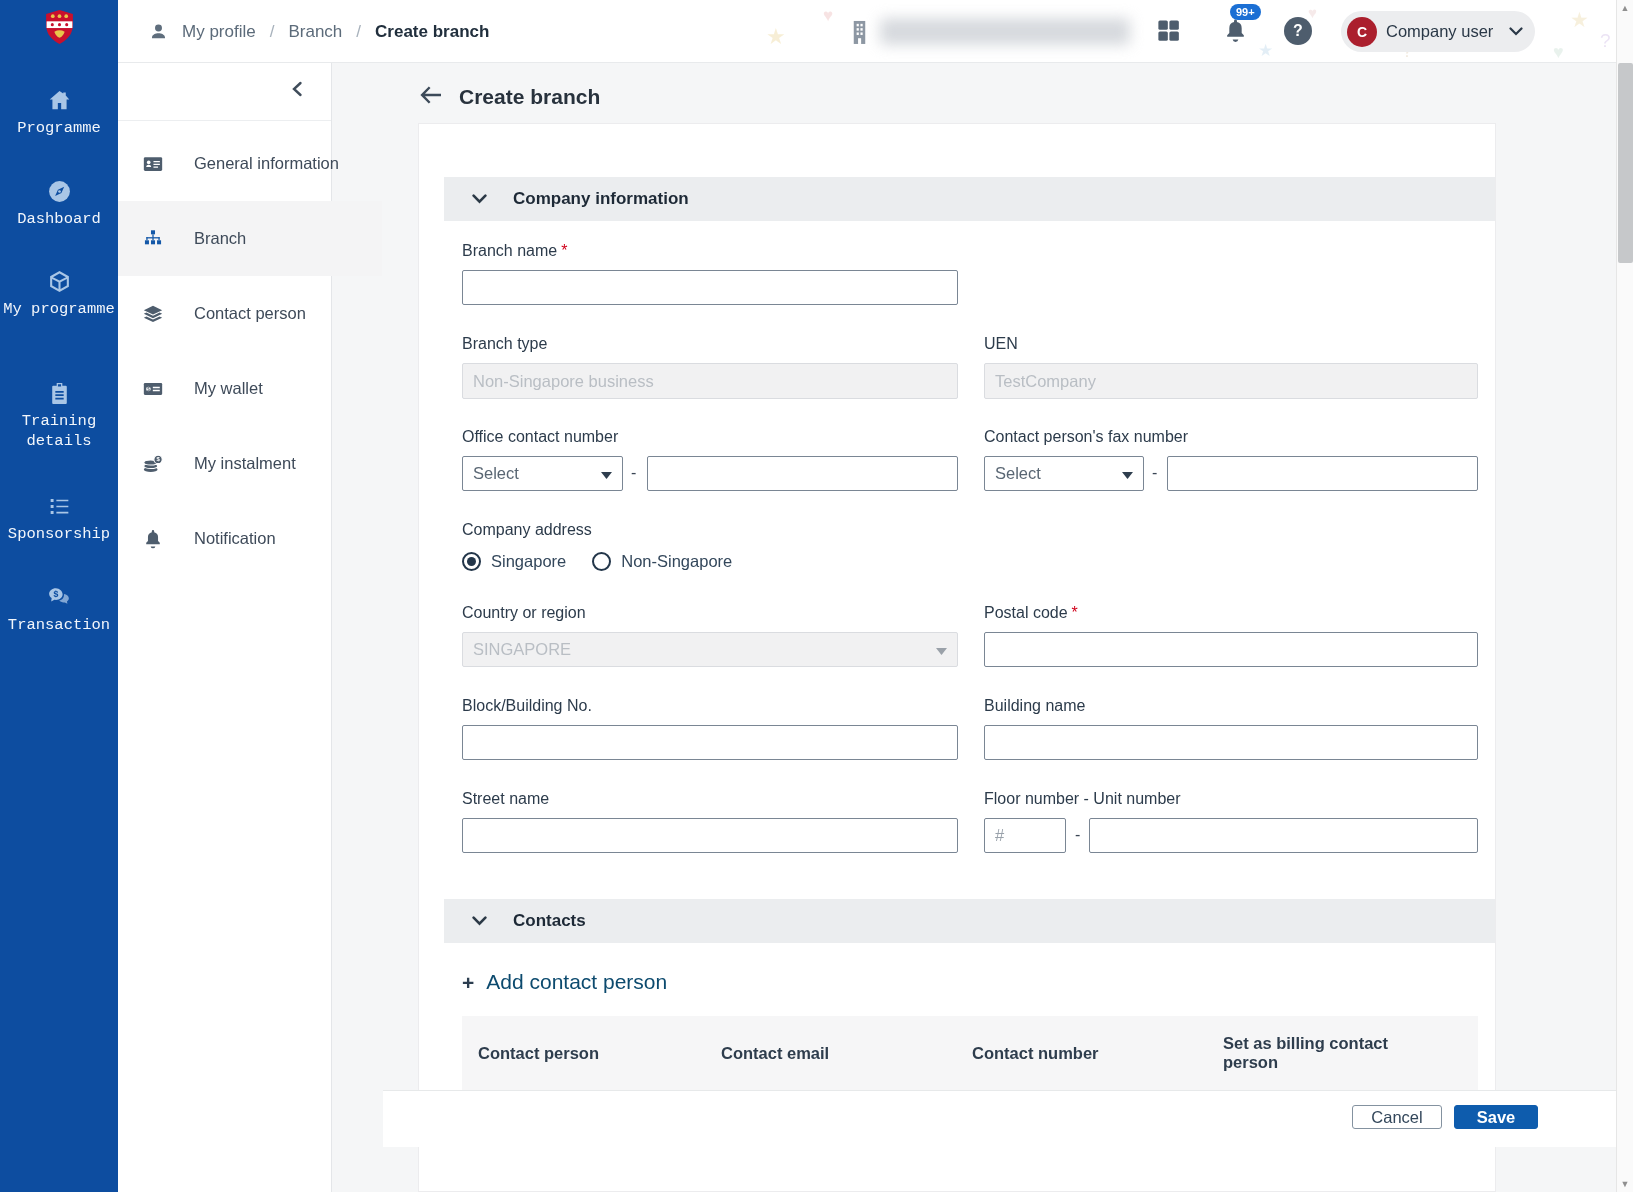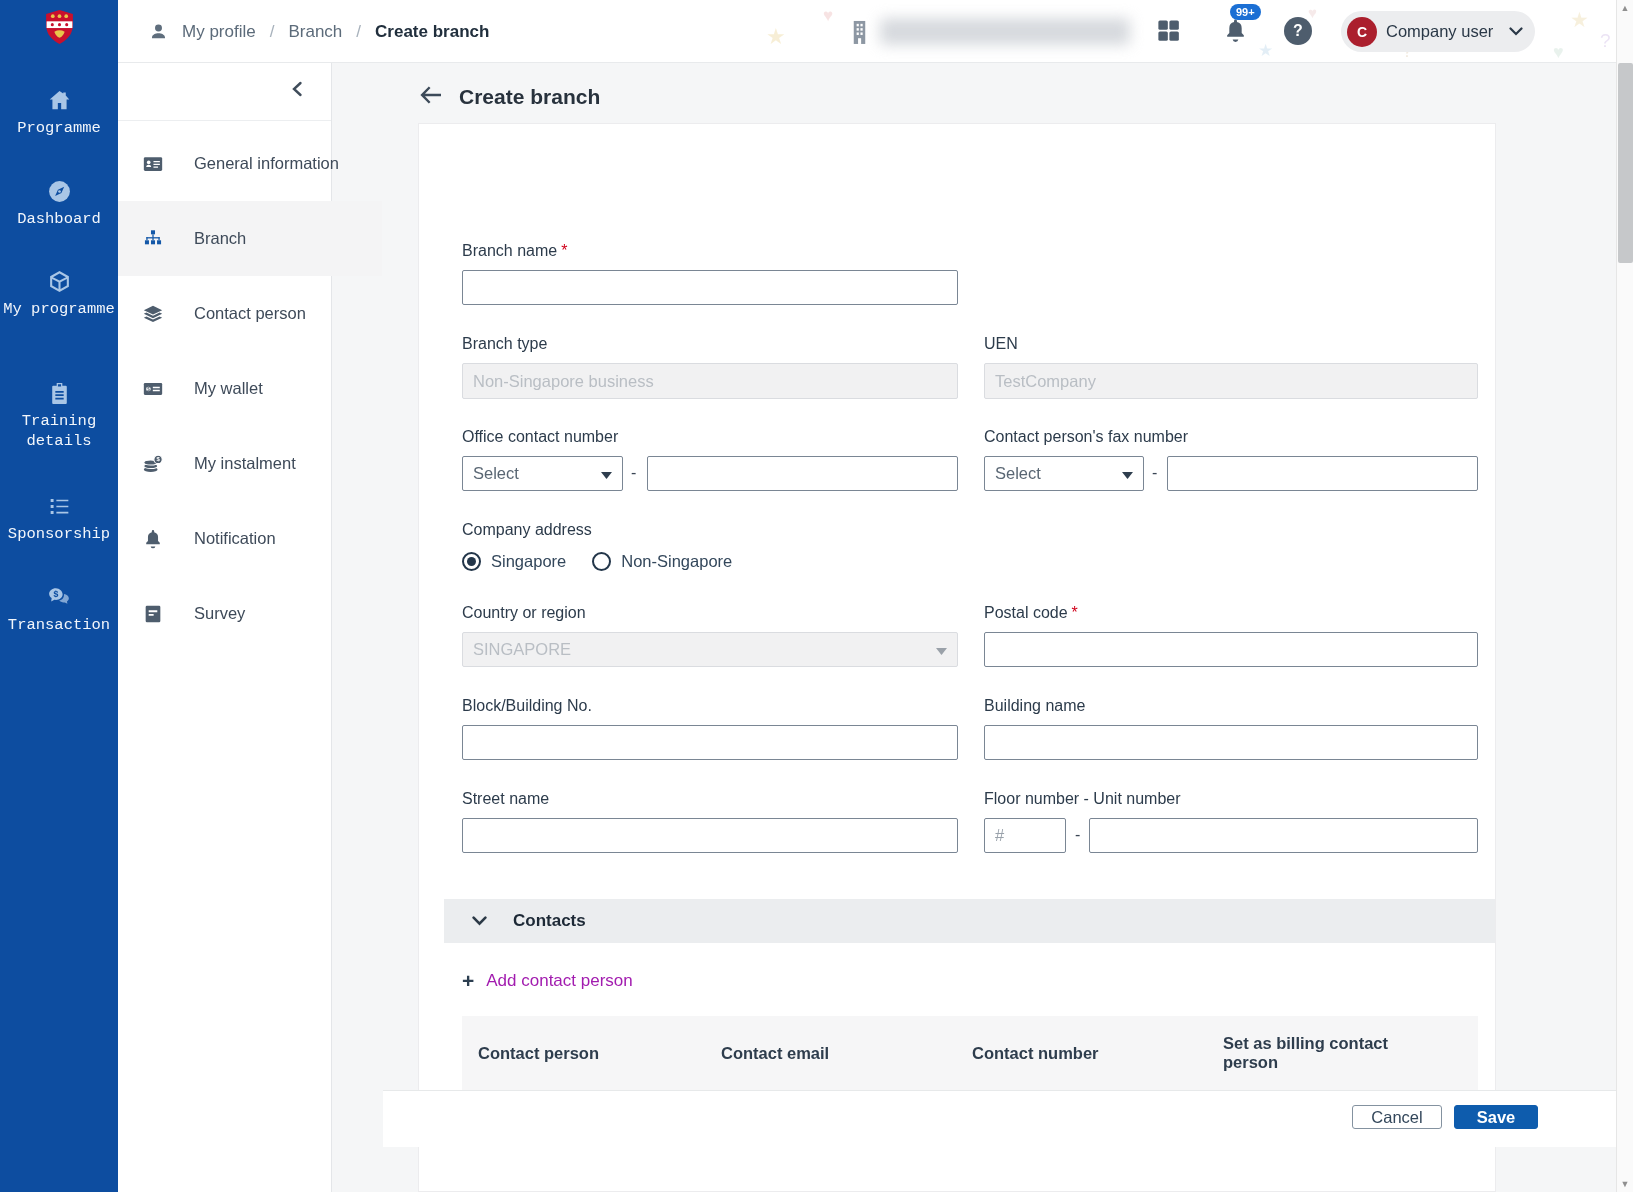--- a/index.html
+++ b/index.html
@@ -59,21 +59,21 @@
   .dash { position:absolute; font-size:16px; color:#3a4654; }
 
   .radio-row { position:absolute; display:flex; align-items:center; gap:26px; }
   .radio-opt { display:flex; align-items:center; gap:10px; cursor:pointer; }
   .radio { width:19px; height:19px; border-radius:50%; border:2px solid #23364a; background:#fff; display:flex; align-items:center; justify-content:center; }
   .radio.checked::after { content:""; width:9px; height:9px; border-radius:50%; background:#23364a; }
   .radio-label { font-size:16.5px; color:#33475b; }
 
   .add-link { position:absolute; display:flex; align-items:center; gap:12px; cursor:pointer; }
   .add-link .plus { font-size:21px; font-weight:bold; color:#2c3e50; line-height:1; }
-  .add-link .atext { font-size:17px; color:#a21caf; }
+  .add-link .atext { font-size:21px; color:#0c4a6e; }
 
   .tbl-hdr { position:absolute; left:43px; width:1016px; height:74px; background:#f6f6f7; }
   .col-hdr { position:absolute; top:0; height:74px; display:flex; align-items:center; font-size:16.5px; font-weight:bold; color:#2e3d4d; }
 
   
   .footer-bar { position:absolute; left:383px; top:1090px; width:1233px; height:57px; background:#fff; border-top:1px solid #e7e9ea; z-index:15; }
   .btn { position:absolute; top:14px; height:24px; border-radius:3px; font-family:inherit; font-size:16.5px; display:flex; align-items:center; justify-content:center; cursor:pointer; }
   .btn-cancel { right:174px; width:90px; background:#fff; border:1px solid #8492a0; color:#33475b; }
   .btn-save { right:78px; width:84px; background:#0e5cad; border:1px solid #0e5cad; color:#fff; font-weight:bold; }
 
@@ -304,43 +304,42 @@
 
   <div class="subnav-item" style="top:438px;">
     <span class="sico">
       <svg width="22" height="22" viewBox="0 0 24 24" fill="currentColor">
           <path d="M12 22.2a2.6 2.6 0 0 0 2.55-2.1h-5.1A2.6 2.6 0 0 0 12 22.2zm7.4-4.6v-1.4l-1.9-1.9v-4.4a5.5 5.5 0 0 0-4.2-5.35V3.6a1.3 1.3 0 1 0-2.6 0v.95a5.5 5.5 0 0 0-4.2 5.35v4.4l-1.9 1.9v1.4z"></path>
         </svg>
     </span>
     <span>Notification</span>
   </div>
 
-  <div class="subnav-item" style="top:513px;">
-    <span class="sico">
-      <svg width="22" height="22" viewBox="0 0 24 24">
-          <rect x="4" y="3" width="16" height="18" rx="1.4" fill="currentColor"></rect>
-          <path fill="#fff" d="M7.3 8h9.4v2H7.3zM7.3 12h5.4v2H7.3z"></path>
-        </svg>
-    </span>
-    <span>Survey</span>
-  </div>
 </div>
 
 <div class="main">
   <div class="page-title-row">
     <span class="back-arrow">
       <svg width="24" height="20" viewBox="0 0 24 20" fill="currentColor">
           <path d="M10.8 1.4 12.5 3 7 8.8h16v2.4H7l5.5 5.8-1.7 1.6L2.4 10z"></path>
         </svg>
     </span>
     <span class="page-title">Create branch</span>
   </div>
 
   <div class="card">
 
+    <div class="section-hdr" style="top:53px;">
+      <span class="chev">
+        <svg width="15" height="10" viewBox="0 0 15 10">
+            <path d="M1.6 1.6 7.5 7.6l5.9-6" stroke="currentColor" stroke-width="2.6" fill="none" stroke-linecap="round"></path>
+          </svg>
+      </span>
+      <span class="stitle">Company information</span>
+    </div>
 
     <div class="flabel" style="left:43px; top:118px;"><span>Branch name</span><span class="req">*</span></div>
     <input class="tinput" style="left: 43px; top: 146px; width: 496px;" value="">
 
     <div class="flabel" style="left:43px; top:211px;">Branch type</div>
     <input class="tinput dis" style="left: 43px; top: 239px; width: 496px;" disabled="" value="Non-Singapore business">
 
     <div class="flabel" style="left:565px; top:211px;">UEN</div>
     <input class="tinput dis" style="left: 565px; top: 239px; width: 494px;" disabled="" value="TestCompany">
 

